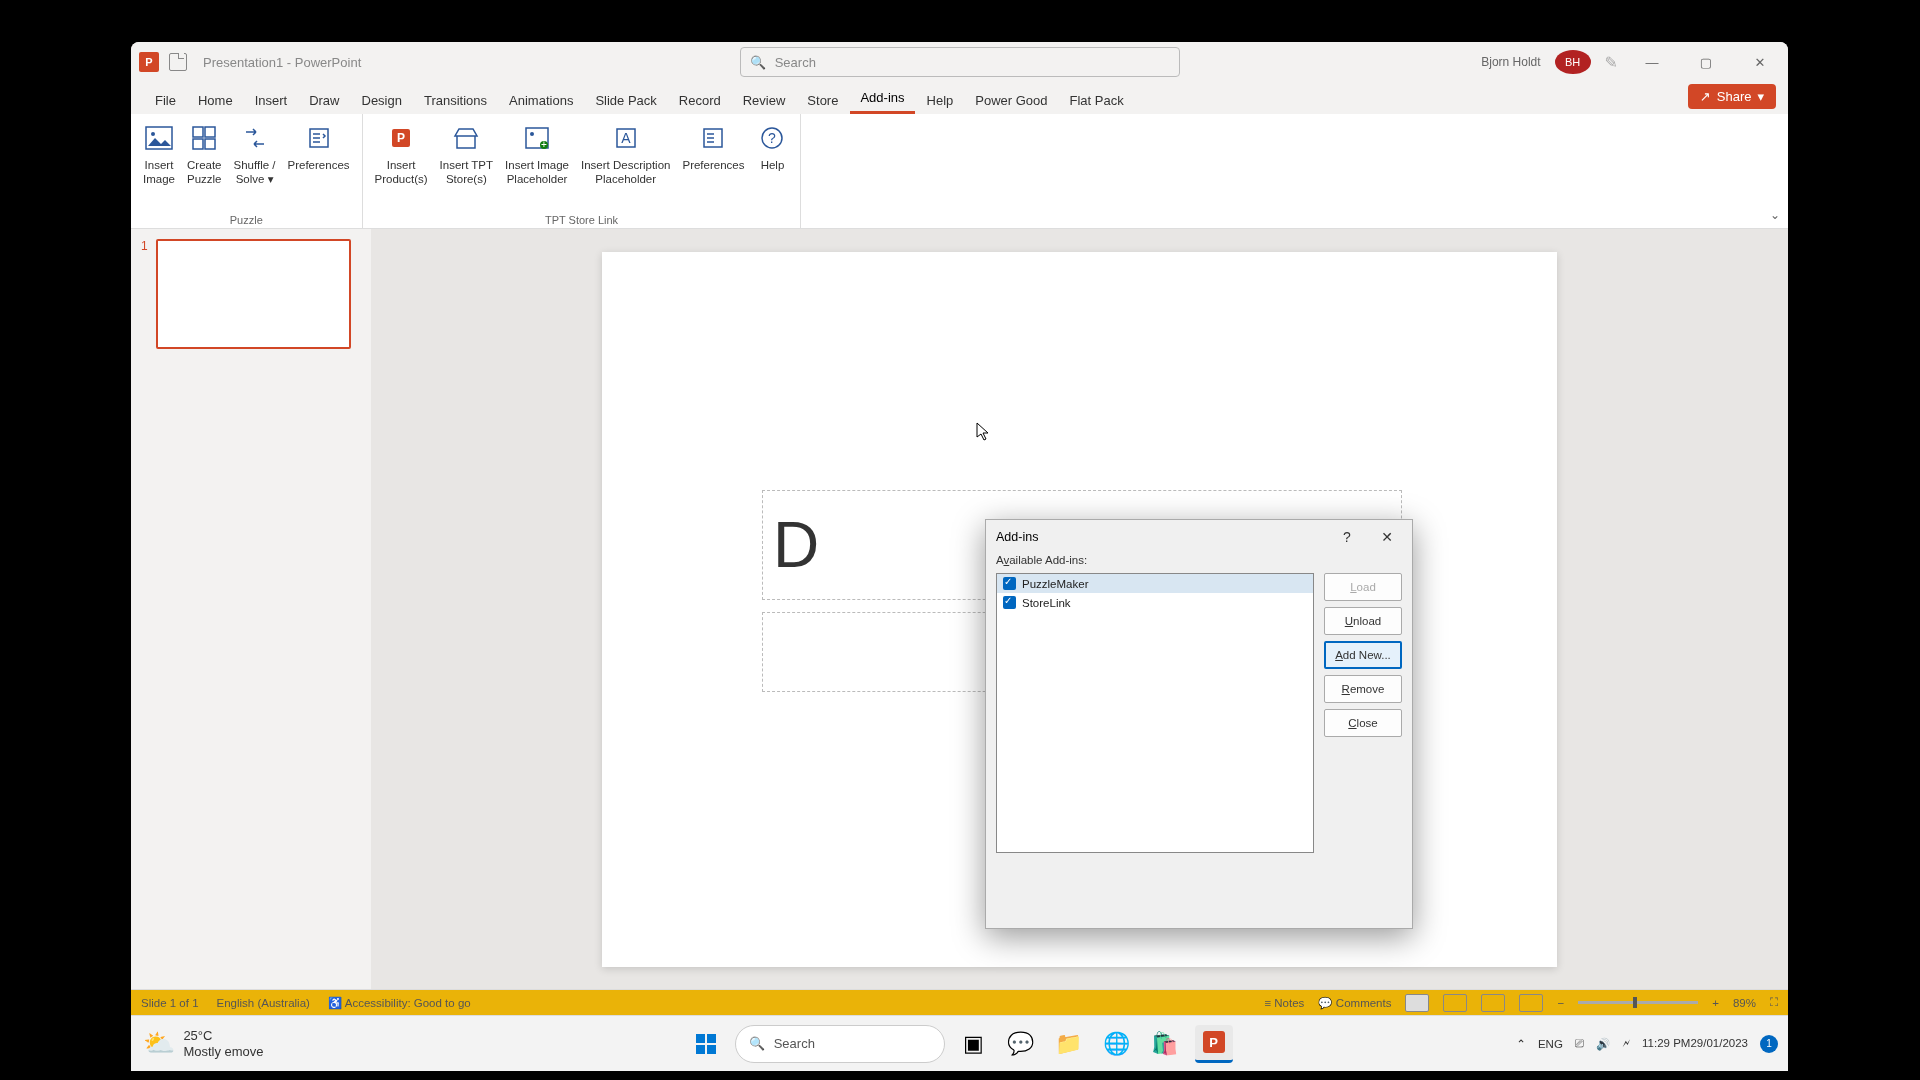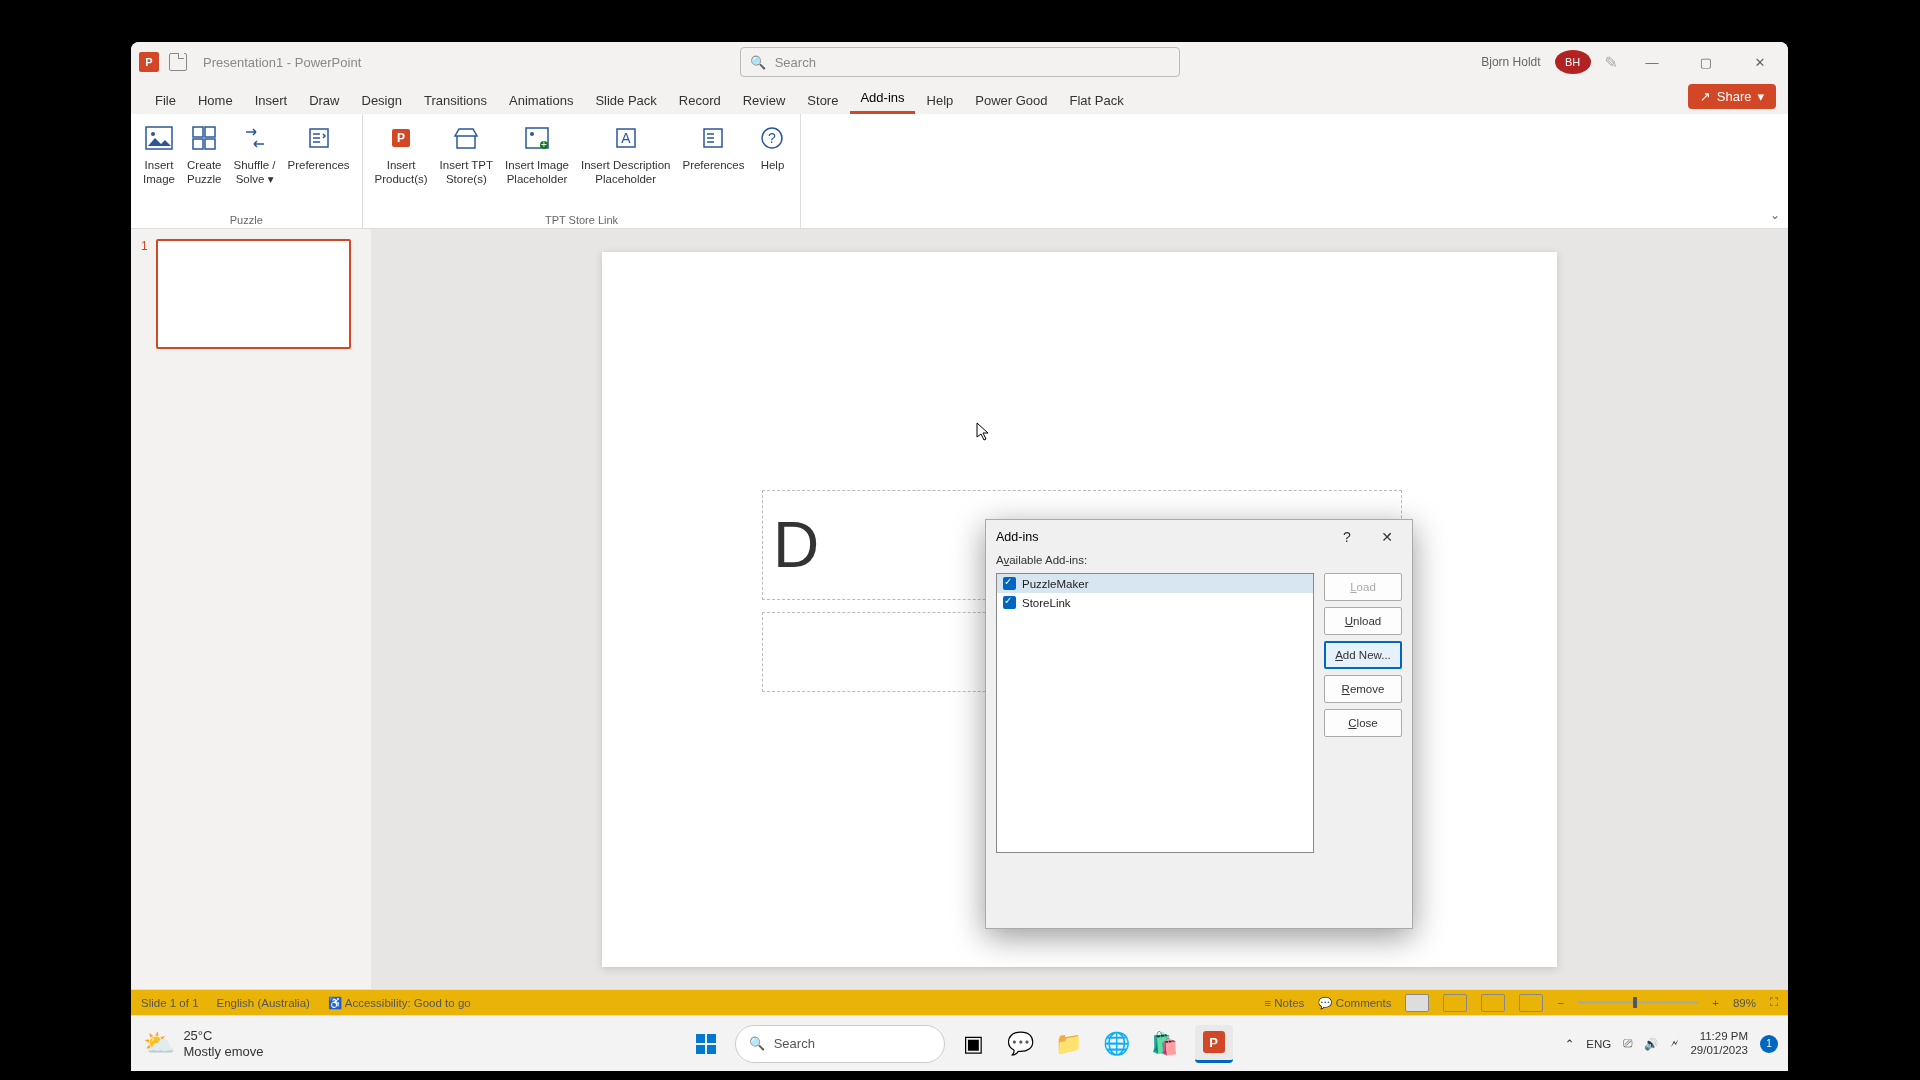--- a/index.html
+++ b/index.html
@@ -62,21 +62,21 @@
 
 .taskbar { position: absolute; left: 131px; bottom: 9px; width: 1657px; height: 56px; background: #f3f3f3; border-top: 1px solid #ddd; display: flex; align-items: center; }
 .weather { display: flex; align-items: center; gap: 8px; padding: 0 12px; }
 .weather-icon { font-size: 26px; }
 .weather-text { display: flex; flex-direction: column; font-size: 13px; color: #333; line-height: 1.2; }
 .taskbar-center { position: absolute; left: 50%; transform: translateX(-50%); display: flex; align-items: center; gap: 10px; }
 .tb-search { width: 210px; height: 38px; border: 1px solid #ccc; border-radius: 20px; background: #fff; display: flex; align-items: center; padding: 0 14px; gap: 8px; font-size: 13px; color: #555; }
 .tb-icon { width: 38px; height: 38px; display: flex; align-items: center; justify-content: center; font-size: 22px; border-radius: 4px; }
 .tb-icon.active { border-bottom: 3px solid #0067c0; background: rgba(0,0,0,0.04); }
 .taskbar-right { margin-left: auto; display: flex; align-items: center; gap: 12px; padding-right: 10px; font-size: 11.5px; color: #333; }
-.clock { display: flex; flex-direction: column; align-items: end; line-height: 1.2; }
+.clock { display: flex; flex-direction: row; align-items: end; line-height: 1.2; }
 .notif-badge { width: 18px; height: 18px; border-radius: 50%; background: #0067c0; color: #fff; display: flex; align-items: center; justify-content: center; font-size: 10px; }
 
 
 svg { display: block; }
 </style>
 </head>
 <body>
 
 <div class="app-window">
 

